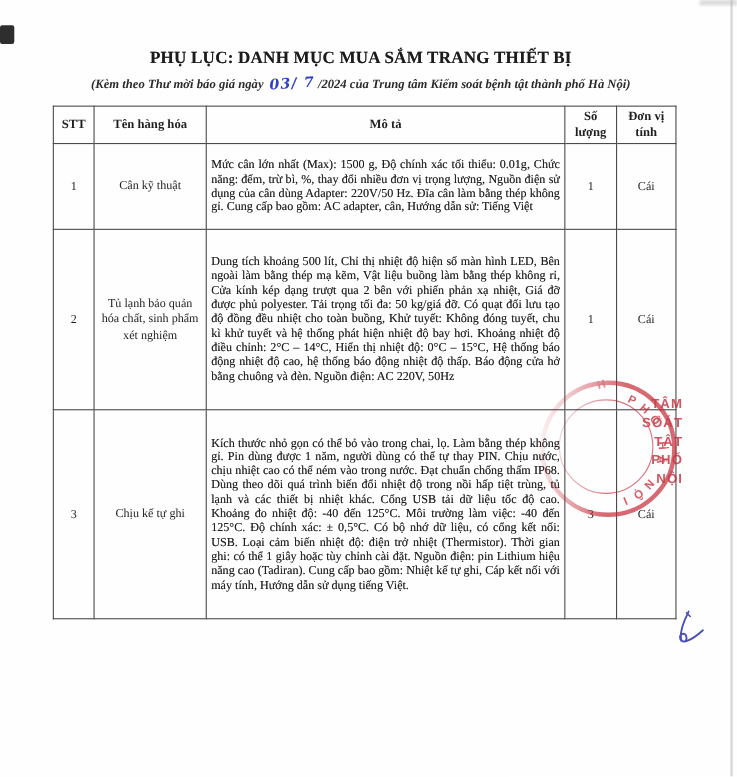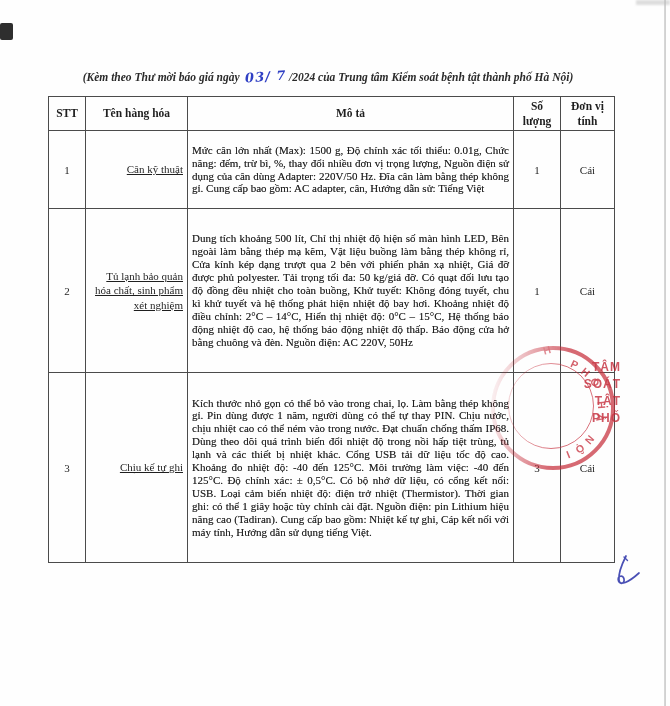--- a/index.html
+++ b/index.html
@@ -44,21 +44,21 @@
     padding:1px 4px;
     vertical-align:middle;
     overflow:hidden;
   }
   table.doc th{font-size:11.5px;font-weight:bold;text-align:center;line-height:1.25;}
   thead tr{height:34px;}
   tr.r1{height:78px;}
   tr.r2{height:164px;}
   tr.r3{height:190px;}
   td.c-stt,td.c-qty,td.c-unit{text-align:center;}
-  td.c-name{text-align:right;padding:0 5px;line-height:1.3;text-decoration:underline;}
+  td.c-name{text-align:center;padding:0 5px;line-height:1.3;}
   td.c-desc{
     text-align:justify;line-height:12.9px;padding:1px 5px 1px 6px;
     text-shadow:0 0 .3px rgba(0,0,0,.5);
   }
   
   .stamp{
     position:absolute;left:485px;top:340px;width:140px;height:140px;
     pointer-events:none;opacity:.88;
     -webkit-mask-image:linear-gradient(100deg,transparent 6%,rgba(0,0,0,.5) 28%,#000 52%);
     mask-image:linear-gradient(100deg,transparent 6%,rgba(0,0,0,.5) 28%,#000 52%);
@@ -84,20 +84,21 @@
 </style>
 </head>
 <body>
 
 <div class="page">
 
   <div class="blob"></div>
   <div class="edge-line"></div>
   <div class="corner-smudge"></div>
 
+  <h1 class="title">PHỤ LỤC: DANH MỤC MUA SẮM TRANG THIẾT BỊ</h1>
 
   <p class="subtitle"><span>(Kèm theo Thư mời báo giá ngày</span><span class="hand">03/ 7</span><span>/2024 của Trung tâm Kiểm soát bệnh tật thành phố Hà Nội)</span></p>
 
   <table class="doc">
     <colgroup>
       <col style="width:37px">
         <col style="width:102px">
         <col style="width:326px">
         <col style="width:47px">
         <col style="width:54px">
@@ -137,20 +138,21 @@
   </table>
 
   <div class="stamp">
     <div class="ring"></div>
     <div class="ring-inner"></div>
 
     <span class="sline" style="top:20px;">TÂM</span>
     <span class="sline" style="top:37px;">SOÁT</span>
     <span class="sline" style="top:71px;">PHỐ</span>
     <span class="sline" style="top:54px;">TẬT</span>
+    <span class="sline" style="top:88px;">NỘI</span>
 
     <span class="rim" style="left:58px;top:4px;transform:rotate(-15deg);">H</span>
     <span class="rim" style="left:86px;top:18px;transform:rotate(25deg);">P</span>
     <span class="rim" style="left:97px;top:26px;transform:rotate(40deg);">H</span>
     <span class="rim" style="left:106px;top:36px;transform:rotate(55deg);">Ố</span>
     <span class="rim" style="left:113px;top:59px;transform:rotate(85deg);">H</span>
     <span class="rim" style="left:112px;top:72px;transform:rotate(100deg);">À</span>
     <span class="rim" style="left:101px;top:94px;transform:rotate(130deg);">N</span>
     <span class="rim" style="left:91px;top:103px;transform:rotate(145deg);">Ộ</span>
     <span class="rim" style="left:82px;top:109px;transform:rotate(158deg);">I</span>

